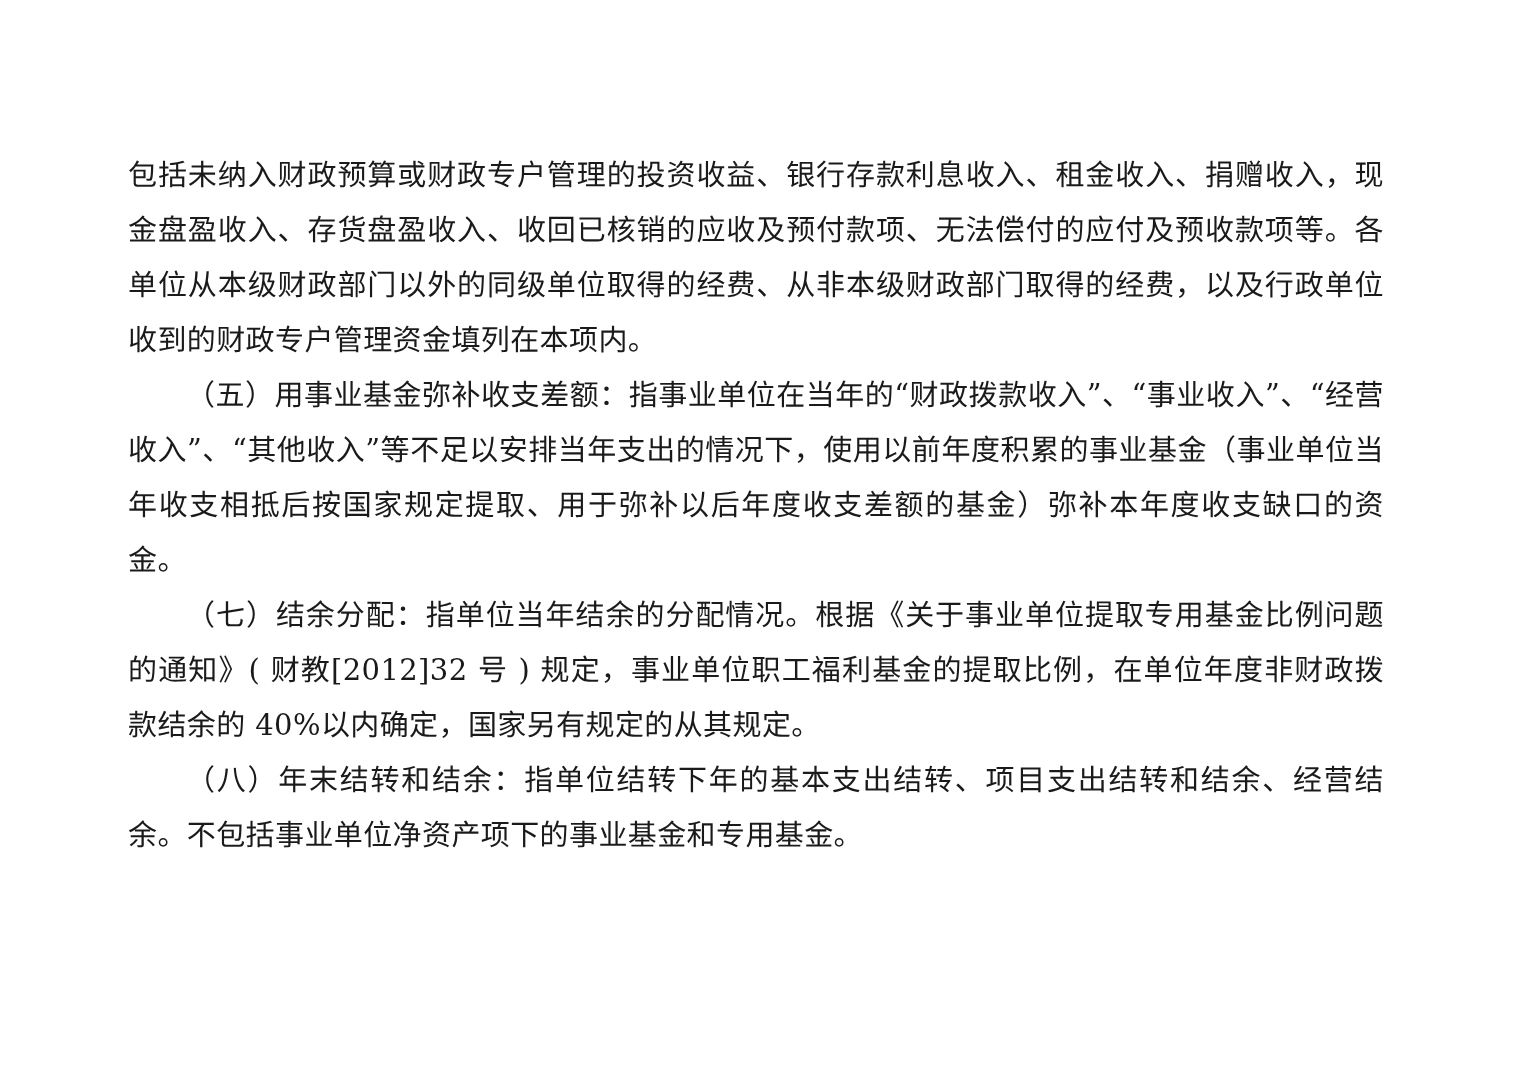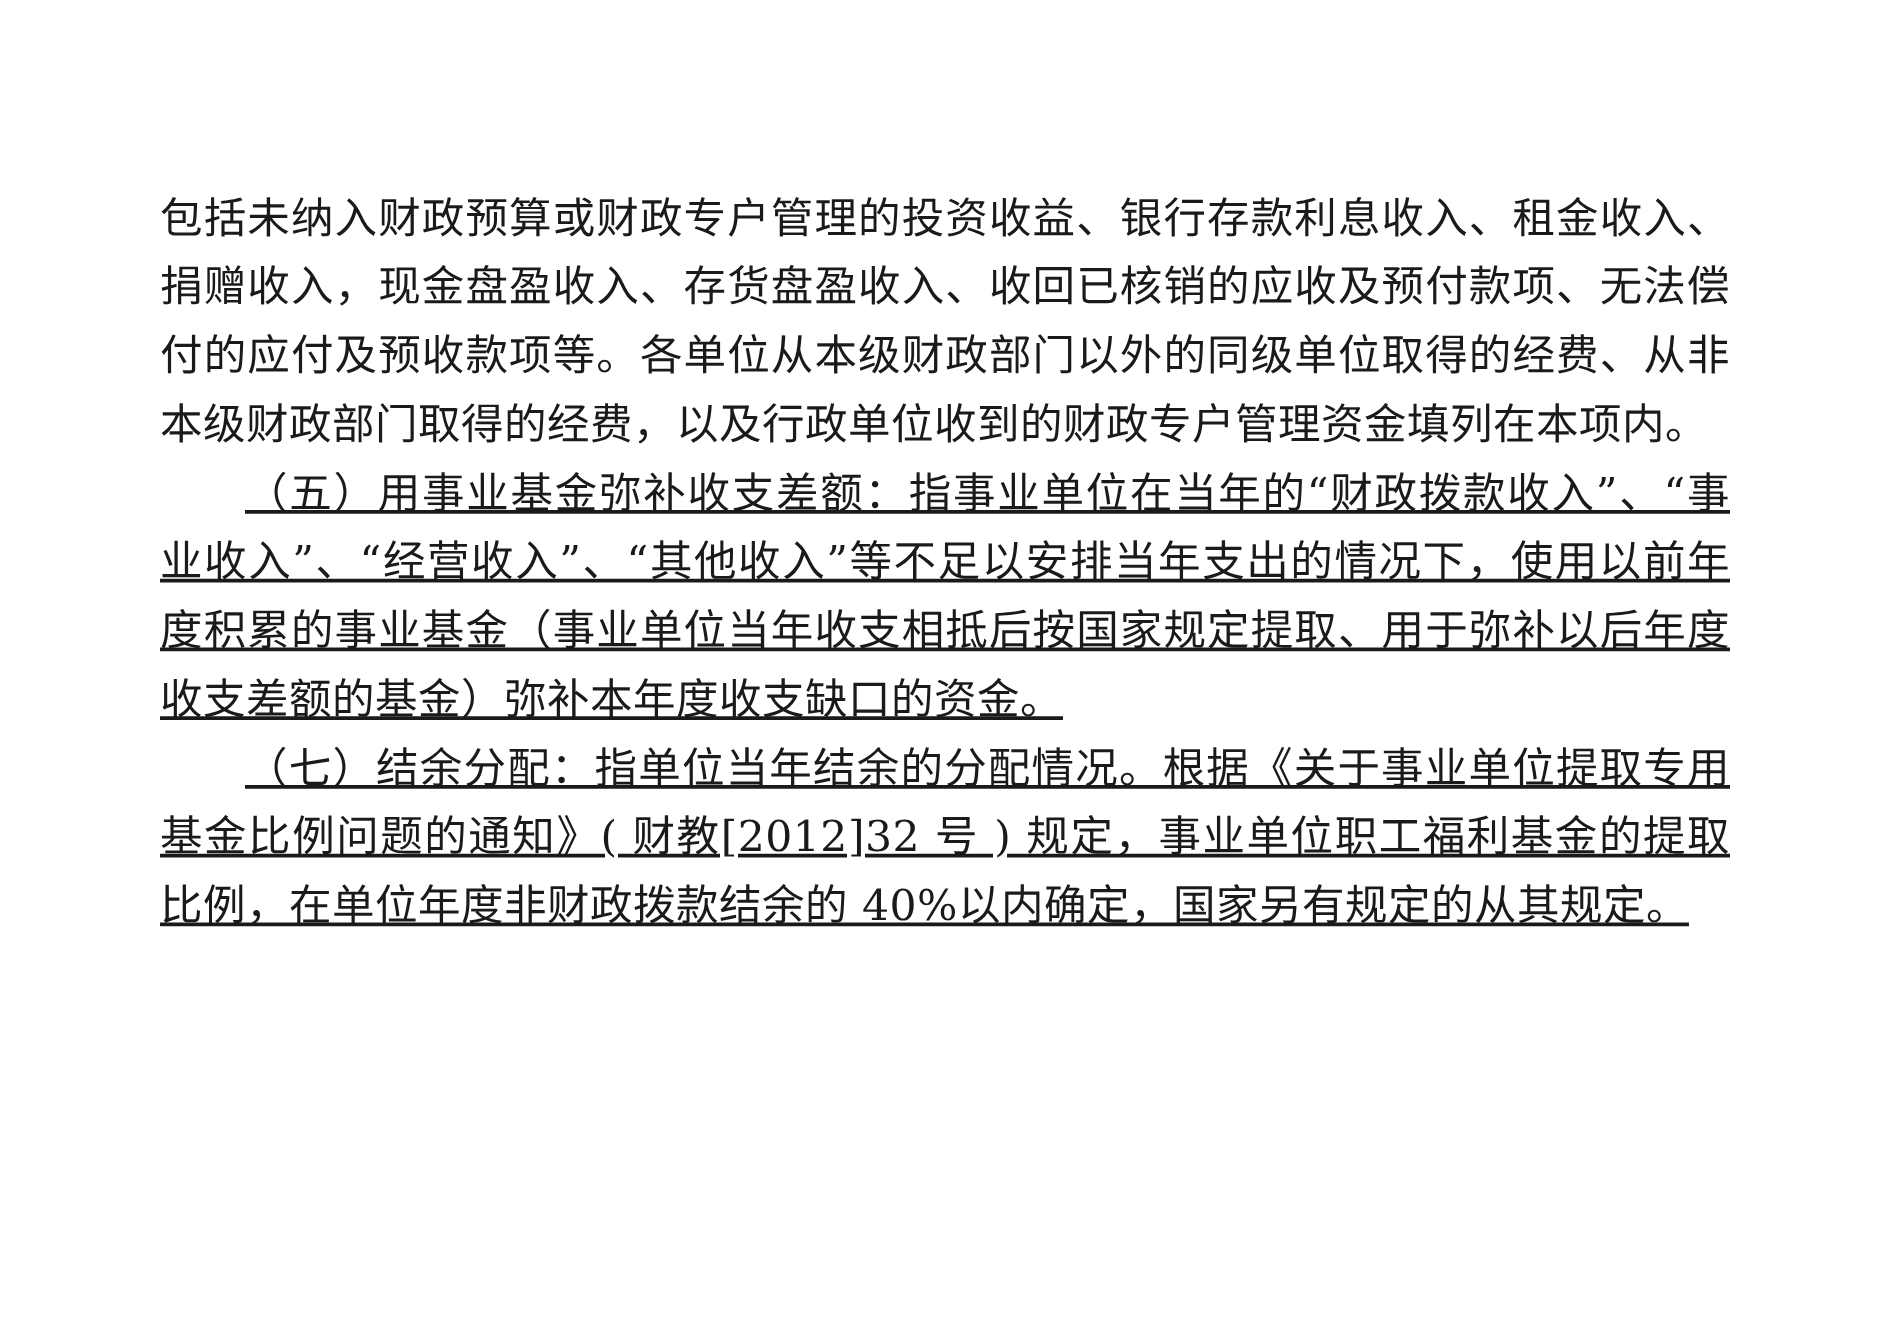--- a/index.html
+++ b/index.html
@@ -16,37 +16,37 @@
   }
   .page {
     position: relative;
     width: 1520px;
     height: 1074px;
     background: #ffffff;
     box-sizing: border-box;
     padding: 148px 136px 0 128px;
   }
   .doc-body {
-    font-size: 34px;
+    font-size: 29px;
     line-height: 55px;
     letter-spacing: 0.4px;
     text-align: justify;
     text-justify: inter-ideograph;
   }
   p.para {
     margin: 0 0 0 0;
     text-indent: 0;
   }
   p.para.indent {
     text-indent: 2em;
-    text-decoration: underline;
   }
 </style>
 </head>
 <body>
 
 <div class="page">
   <div class="doc-body">
     <p class="para">包括未纳入财政预算或财政专户管理的投资收益、银行存款利息收入、租金收入、捐赠收入，现金盘盈收入、存货盘盈收入、收回已核销的应收及预付款项、无法偿付的应付及预收款项等。各单位从本级财政部门以外的同级单位取得的经费、从非本级财政部门取得的经费，以及行政单位收到的财政专户管理资金填列在本项内。</p>
     <p class="para indent">（五）用事业基金弥补收支差额：指事业单位在当年的“财政拨款收入”、“事业收入”、“经营收入”、“其他收入”等不足以安排当年支出的情况下，使用以前年度积累的事业基金（事业单位当年收支相抵后按国家规定提取、用于弥补以后年度收支差额的基金）弥补本年度收支缺口的资金。</p>
     <p class="para indent">（七）结余分配：指单位当年结余的分配情况。根据《关于事业单位提取专用基金比例问题的通知》( 财教[2012]32 号 ) 规定，事业单位职工福利基金的提取比例，在单位年度非财政拨款结余的 40%以内确定，国家另有规定的从其规定。</p>
+    <p class="para indent">（八）年末结转和结余：指单位结转下年的基本支出结转、项目支出结转和结余、经营结余。不包括事业单位净资产项下的事业基金和专用基金。</p>
   </div>
 </div>
 
 </body></html>

